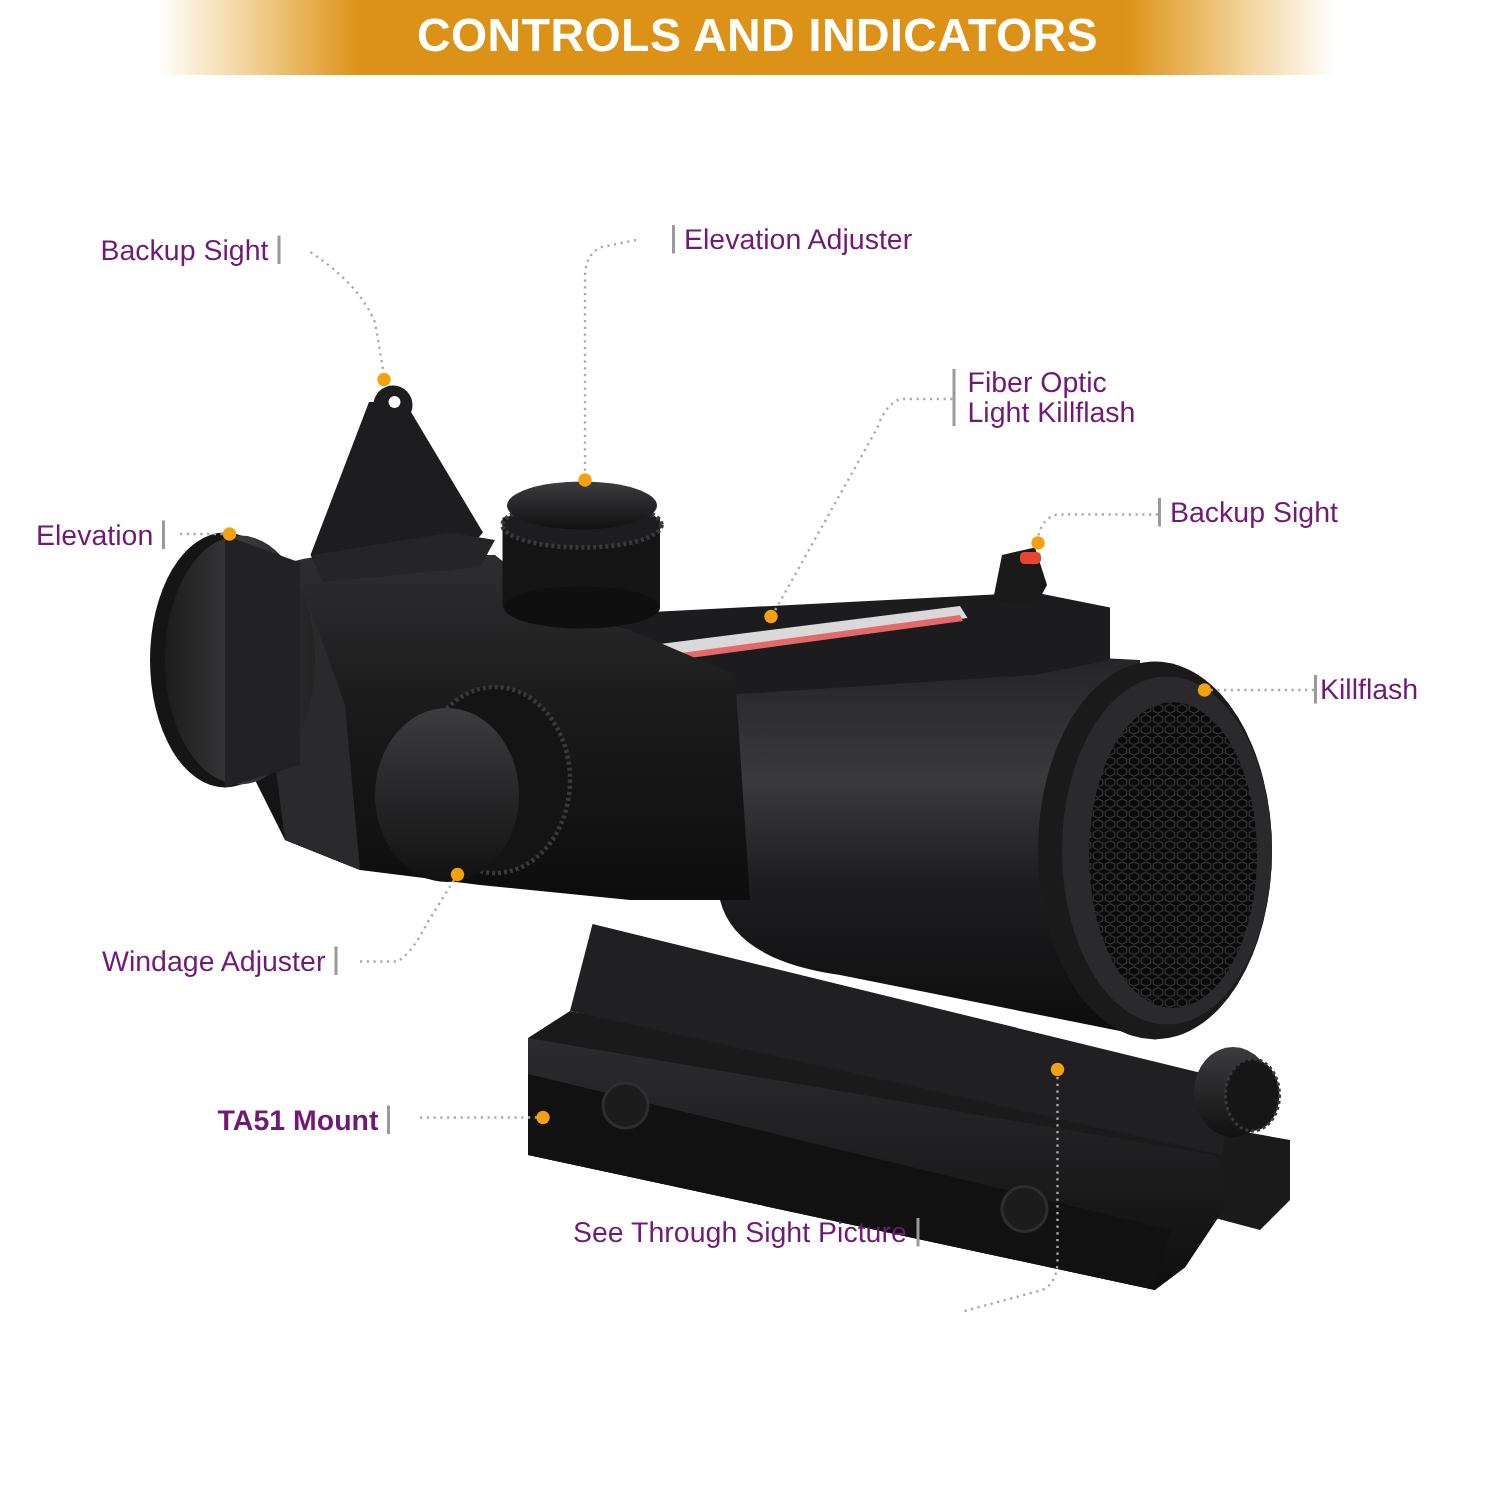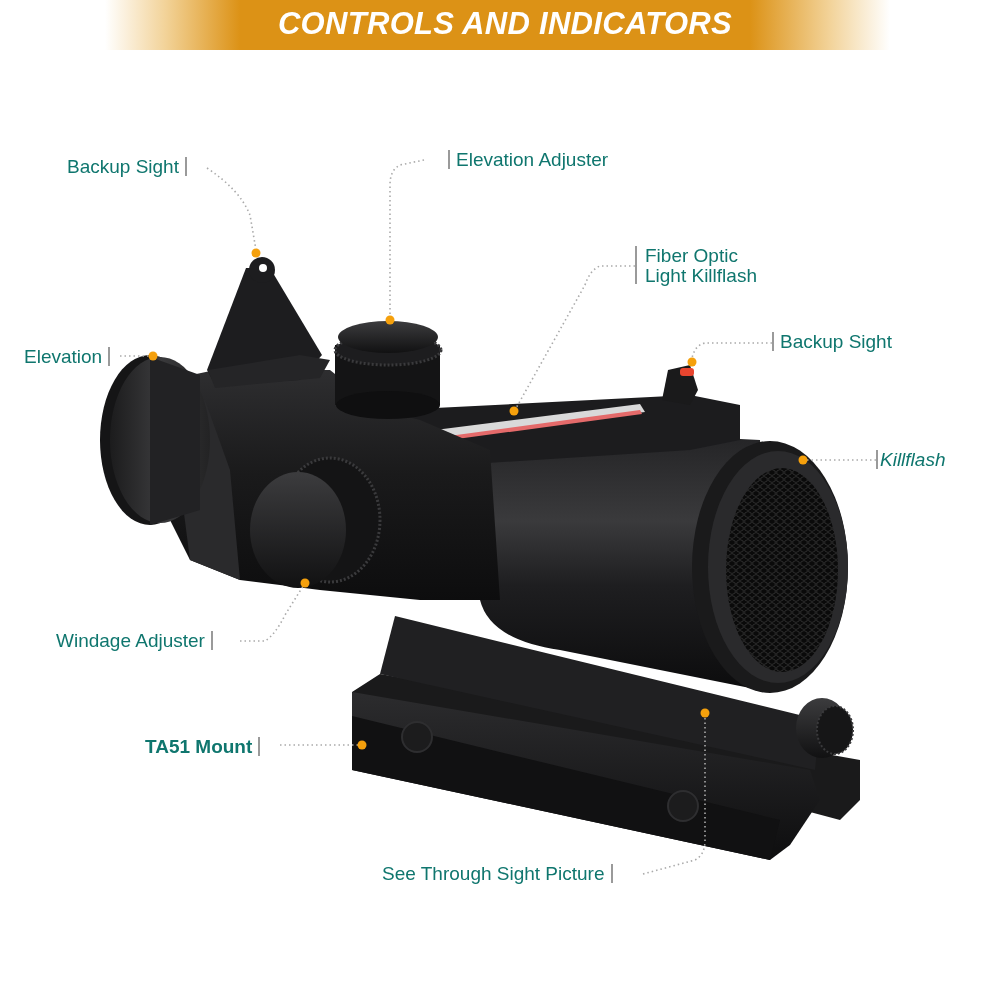--- a/index.html
+++ b/index.html
@@ -22,21 +22,20 @@
       height: 50px;
       background: linear-gradient(90deg,
         rgba(255,255,255,1) 0px,
         rgba(255,255,255,1) 105px,
         rgba(232,175,70,0.55) 165px,
         #dc9216 240px,
         #dc9216 750px,
         rgba(232,175,70,0.55) 830px,
         rgba(255,255,255,1) 890px,
         rgba(255,255,255,1) 990px);
-      font-style: italic;
     }
     .banner-title {
       position: absolute;
       left: 0;
       top: 6px;
       width: 1010px;
       text-align: center;
       color: #ffffff;
       font-weight: bold;
       font-size: 31px;
@@ -44,21 +43,21 @@
     }
     .illustration {
       position: absolute;
       left: 0;
       top: 0;
       width: 990px;
       height: 990px;
     }
     .callout {
       position: absolute;
-      color: #0f766e;
+      color: #701a75;
       font-size: 19px;
       line-height: 20px;
       white-space: nowrap;
     }
     .callout .bar {
       display: inline-block;
       width: 2px;
       height: 19px;
       background: #9a9a9a;
       vertical-align: -3px;
@@ -216,27 +215,27 @@
 </div>
 
 <div class="callout right" style="left:772px; top:332px;">
   <span class="bar"></span><span>Backup Sight</span>
 </div>
 
 <div class="callout left" style="left:24px; top:347px;">
   <span>Elevation</span><span class="bar"></span>
 </div>
 
-<div class="callout right" style="left:876px; top:450px;font-style:italic;">
+<div class="callout right" style="left:876px; top:450px;">
   <span class="bar" style="margin-right:2px;"></span><span>Killflash</span>
 </div>
 
-<div class="callout left" style="left:56px; top:631px;">
+<div class="callout left" style="left:68px; top:631px;">
   <span>Windage Adjuster</span><span class="bar"></span>
 </div>
 
 <div class="callout left" style="left:145px; top:737px;font-weight:bold;">
   <span>TA51 Mount</span><span class="bar"></span>
 </div>
 
-<div class="callout left" style="left:382px; top:864px;">
+<div class="callout left" style="left:382px; top:812px;">
   <span>See Through Sight Picture</span><span class="bar"></span>
 </div>
 
 </body></html>

